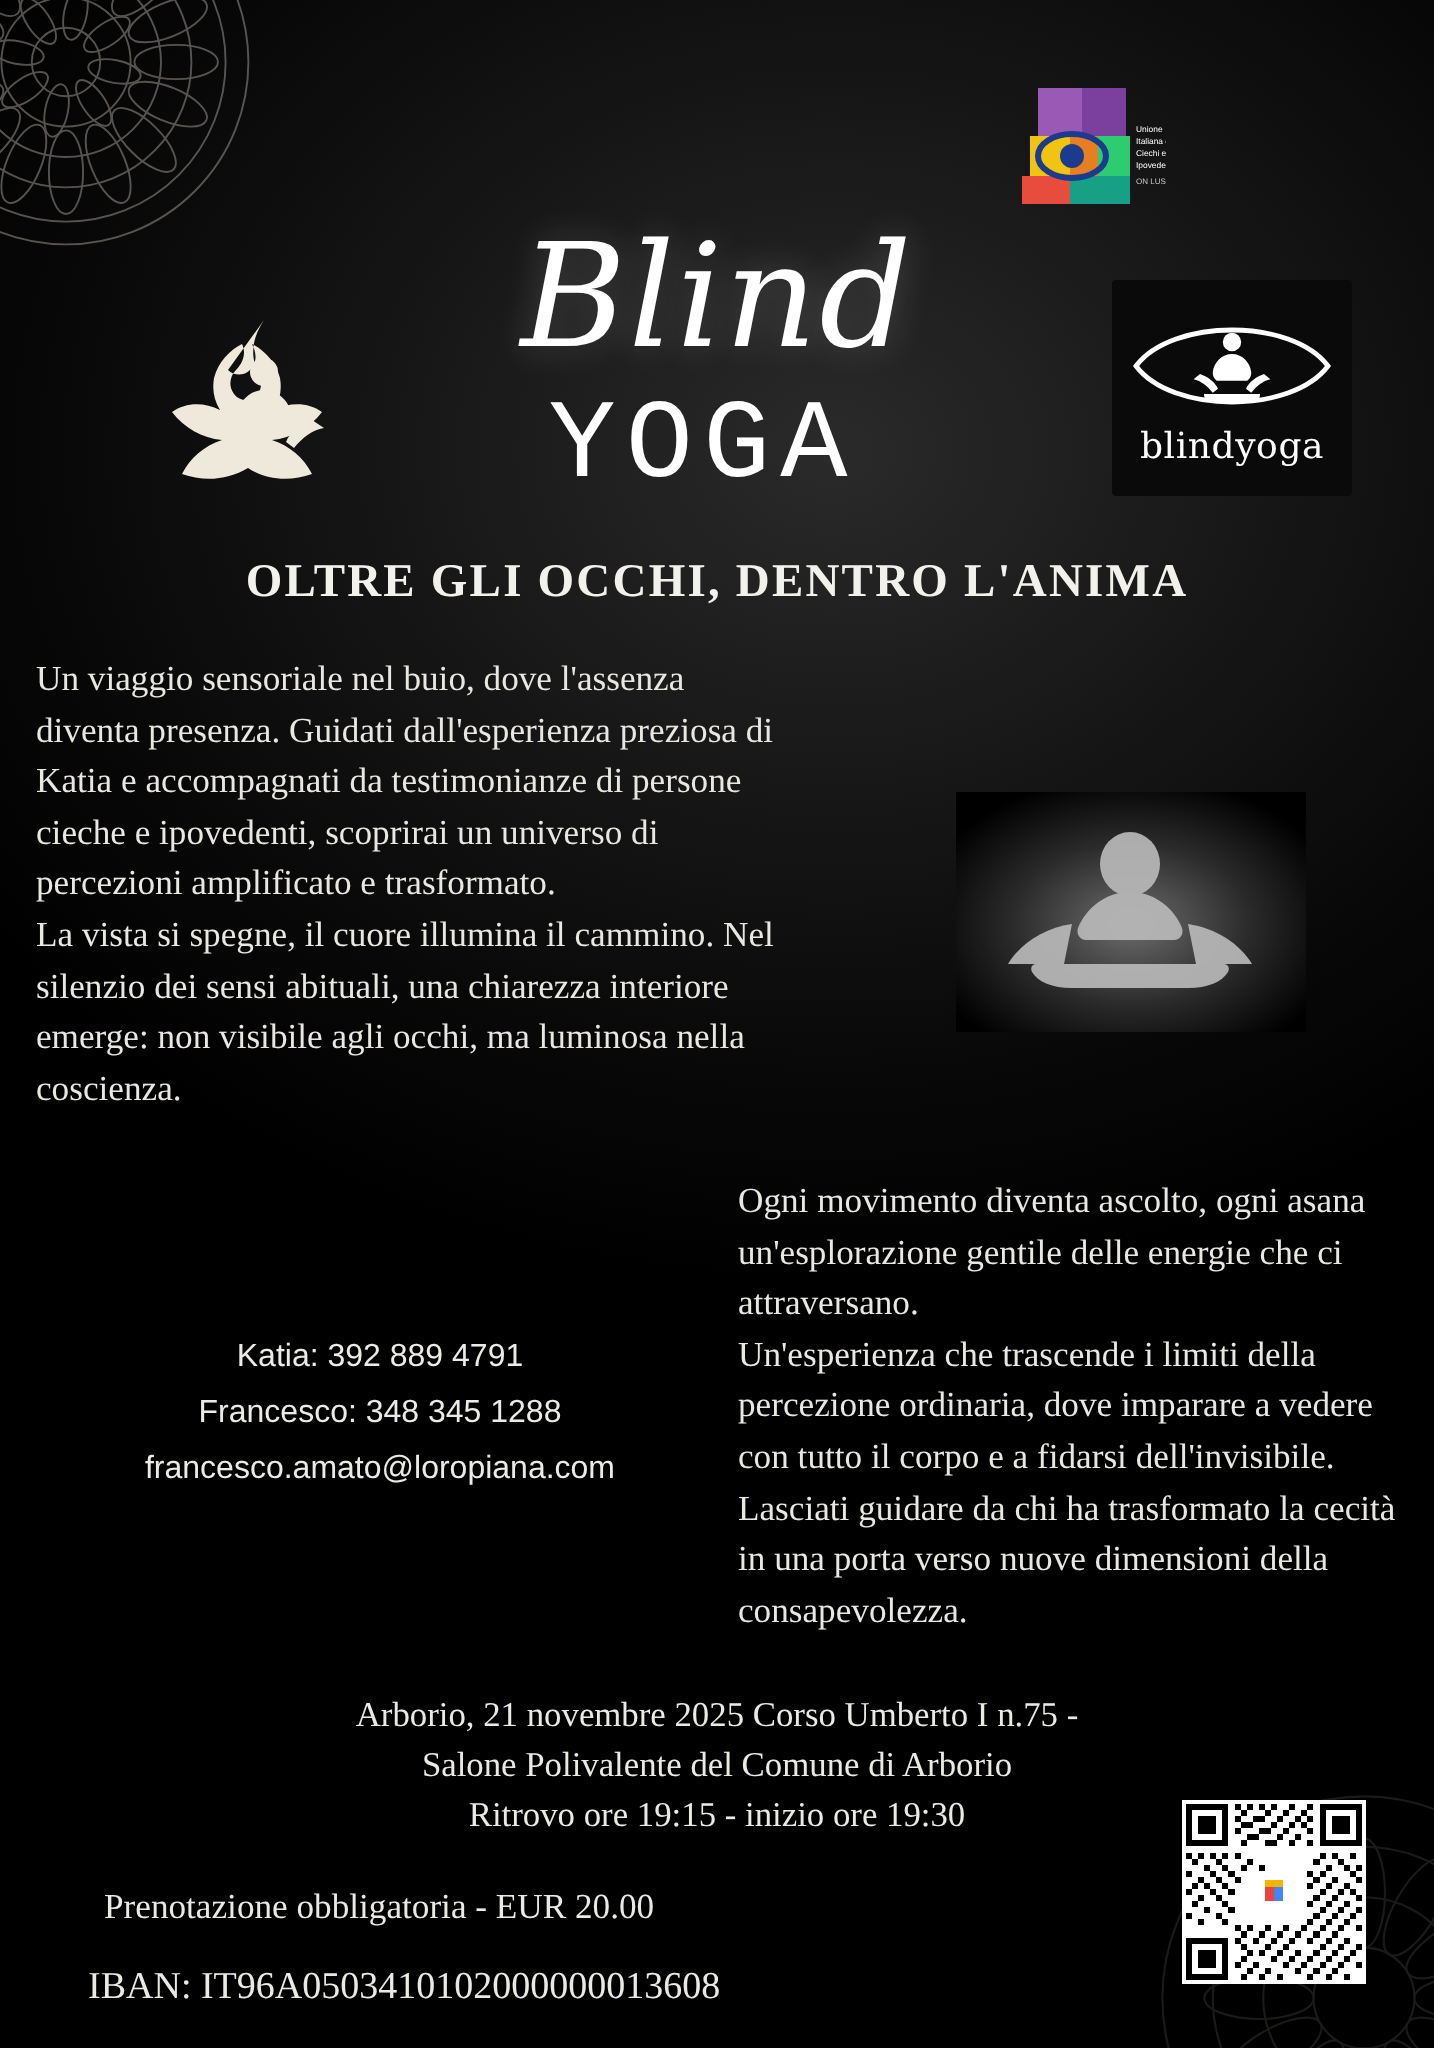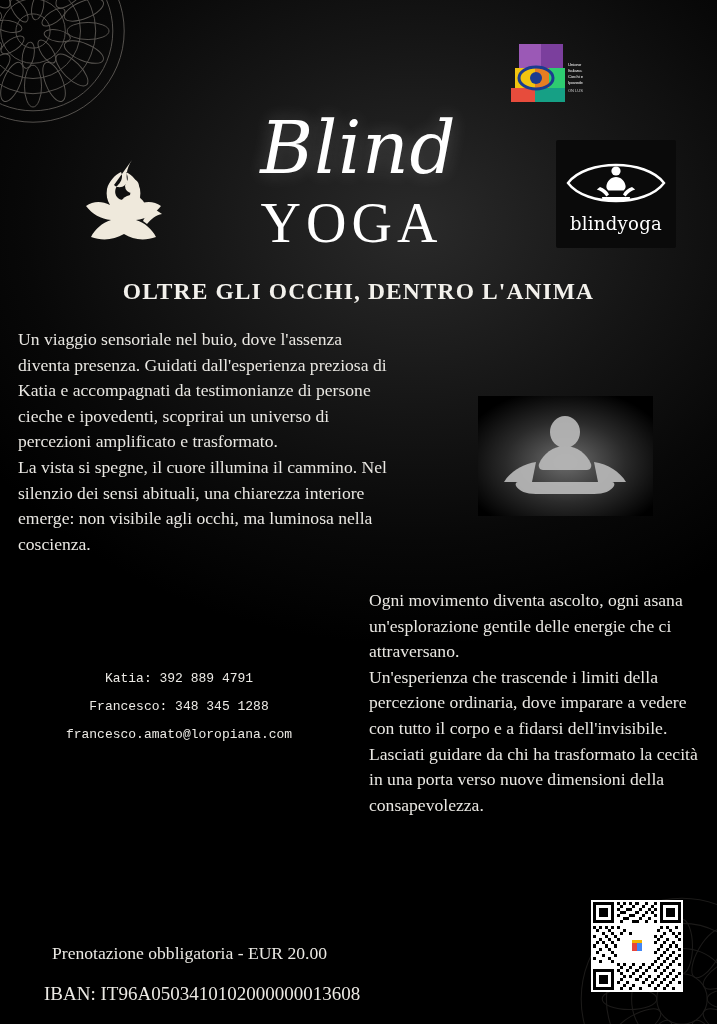--- a/index.html
+++ b/index.html
@@ -88,21 +88,21 @@
     letter-spacing: 1px;
     text-shadow: 0 0 18px rgba(255,255,255,0.22);
     box-sizing: border-box;
   }
   .title-yoga {
     position: absolute;
     top: 192px;
     left: 0;
     width: 717px;
     text-align: center;
-    font-family: Liberation Serif, serif;
+    font-family: Liberation Mono, monospace;
     font-size: 56px;
     line-height: 62px;
     letter-spacing: 5px;
     color: #ffffff;
     padding-right: 14px;
     box-sizing: border-box;
   }
   .subtitle {
     position: absolute;
     top: 278px;
@@ -157,26 +157,26 @@
     top: 327px;
     width: 378px;
   }
   .para-right {
     left: 369px;
     top: 588px;
     width: 330px;
   }
   .contacts {
     position: absolute;
-    left: 9px;
+    left: 20px;
     top: 665px;
     width: 340px;
     text-align: center;
-    font-family: Liberation Mono, monospace;
-    font-size: 13px;
+    font-family: Liberation Sans, sans-serif;
+    font-size: 16px;
     line-height: 28px;
     color: #eceae5;
   }
   .event-info {
     position: absolute;
     left: 0;
     top: 845px;
     width: 717px;
     text-align: center;
     font-family: "Liberation Serif", serif;
@@ -431,20 +431,25 @@
   <div class="para para-right" style="white-space: pre-line;">Ogni movimento diventa ascolto, ogni asana un'esplorazione gentile delle energie che ci attraversano.
 Un'esperienza che trascende i limiti della percezione ordinaria, dove imparare a vedere con tutto il corpo e a fidarsi dell'invisibile.
 Lasciati guidare da chi ha trasformato la cecità in una porta verso nuove dimensioni della consapevolezza.</div>
 
   <div class="contacts">
     <div>Katia: 392 889 4791</div>
     <div>Francesco: 348 345 1288</div>
     <div>francesco.amato@loropiana.com</div>
   </div>
 
+  <div class="event-info">
+    <div>Arborio, 21 novembre 2025 Corso Umberto I n.75 -</div>
+    <div>Salone Polivalente del Comune di Arborio</div>
+    <div>Ritrovo ore 19:15 - inizio ore 19:30</div>
+  </div>
 
   <div class="booking">Prenotazione obbligatoria - EUR 20.00</div>
   <div class="iban">IBAN: IT96A0503410102000000013608</div>
 
   <div class="qr">
     <svg width="88" height="88" viewBox="0 0 29 29" shape-rendering="crispEdges">
       <rect width="29" height="29" fill="#ffffff"></rect>
       <g fill="#000000">
         <rect x="0" y="0" width="7" height="7"></rect>
           <rect x="1" y="1" width="5" height="5" fill="#fff"></rect>

